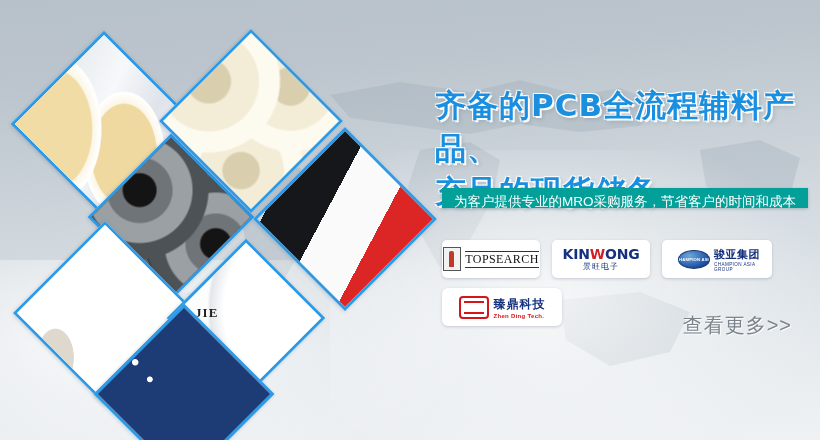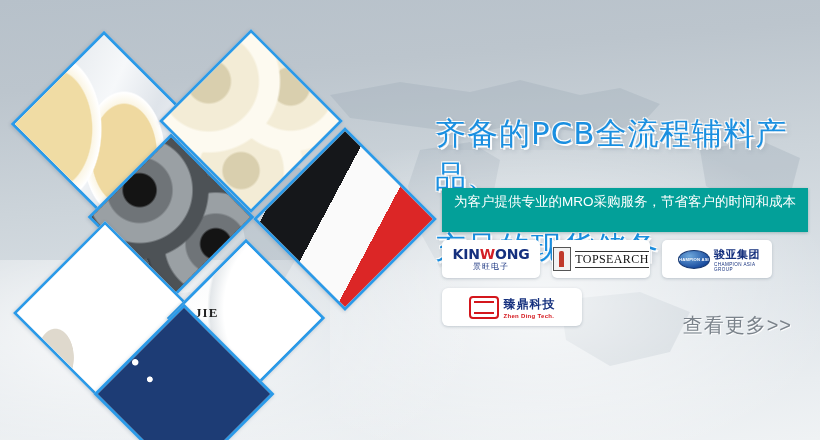--- a/index.html
+++ b/index.html
@@ -92,50 +92,49 @@
       linear-gradient(150deg,#b9b2a6 0 14%,#1d3c75 14% 100%);
   }
 
   
   .content{position:absolute;left:430px;top:0;width:390px;height:440px;}
   .headline{
     position:absolute;left:5px;top:84px;width:385px;
   }
   .headline .line{
     font-family:"DejaVu Sans","Liberation Sans",sans-serif;
-    font-weight:normal;font-size:31px;line-height:43px;color:#1a8fe0;
+    font-weight:bold;font-size:31px;line-height:43px;color:#1a8fe0;
     letter-spacing:1px;
     text-shadow:
       2px 2px 0 rgba(255,255,255,.95),
       -1px -1px 0 rgba(255,255,255,.8),
       1px -1px 0 rgba(255,255,255,.8),
       -1px 1px 0 rgba(255,255,255,.8),
       3px 3px 4px rgba(90,110,130,.30);
-    margin-top: 28px;
   }
   .subbar{
     position:absolute;left:12px;top:188px;
     background:#03a099;color:#fff;
-    font-size:13.5px;line-height:28px;height:44px;
+    font-size:13.5px;line-height:28px;height:20px;
     padding:0 12px;white-space:nowrap;
     box-shadow:0 1px 3px rgba(0,80,76,.28);
   }
 
   .logos{position:absolute;left:12px;top:240px;width:375px;}
   .logo-row{display:flex;gap:12px;margin-bottom:10px;}
   .logo-card{
     background:#fff;border-radius:5px;
     box-shadow:0 1px 3px rgba(60,80,100,.25);
     height:38px;display:flex;align-items:center;justify-content:center;
     padding:0 9px;box-sizing:border-box;
   }
   .logo-card.c1{width:98px;}
   .logo-card.c2{width:98px;}
   .logo-card.c3{width:110px;padding-left:16px;}
-  .logo-card.c4{width:140px;border-radius:6px;}
+  .logo-card.c4{width:120px;border-radius:6px;}
 
   
   .ts{display:flex;align-items:center;gap:4px;}
   .ts-mark{
     width:16px;height:22px;border:1px solid #555;background:#f2f2f2;
     position:relative;flex:none;
   }
   .ts-mark::after{
     content:"";position:absolute;left:5px;top:3px;width:5px;height:16px;
     background:#c0392b;border-radius:2px 2px 0 0;
@@ -248,31 +247,31 @@
     <div class="headline">
       <div class="line">齐备的PCB全流程辅料产品、</div>
       <div class="line">充足的现货储备</div>
     </div>
 
     <div class="subbar">为客户提供专业的MRO采购服务，节省客户的时间和成本</div>
 
     <div class="logos">
       <div class="logo-row">
 
+        <div class="logo-card c1">
+          <div class="ts">
+            <span class="ts-mark"></span>
+            <span class="ts-txt">TOPSEARCH</span>
+          </div>
+        </div>
+
         <div class="logo-card c2">
           <div class="kw">
             <div class="kw-main">KIN<i>W</i>ONG</div>
             <div class="kw-sub">景旺电子</div>
-          </div>
-        </div>
-
-        <div class="logo-card c1">
-          <div class="ts">
-            <span class="ts-mark"></span>
-            <span class="ts-txt">TOPSEARCH</span>
           </div>
         </div>
 
         <div class="logo-card c3">
           <div class="ca">
             <span class="ca-globe">
               <span>CHAMPION ASIA</span>
             </span>
             <span class="ca-txt">
               <span class="ca-cn">骏亚集团</span>

